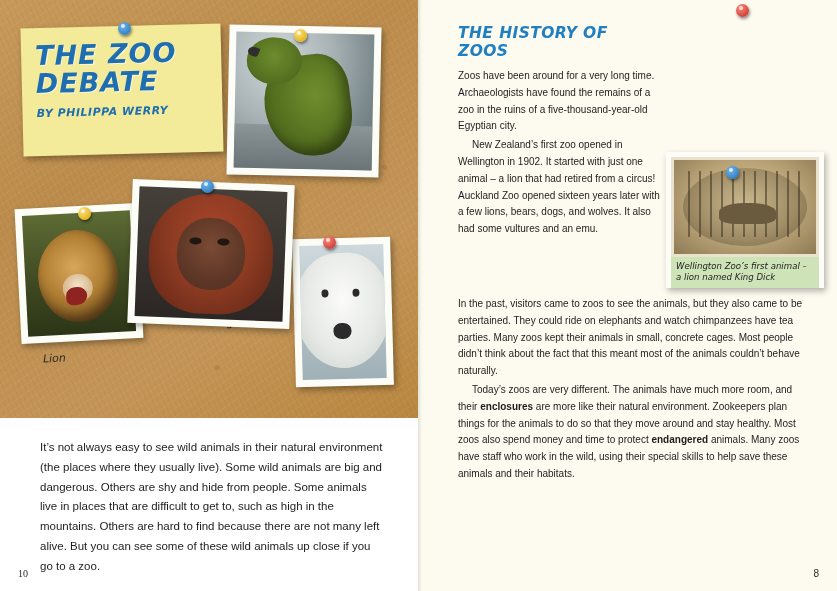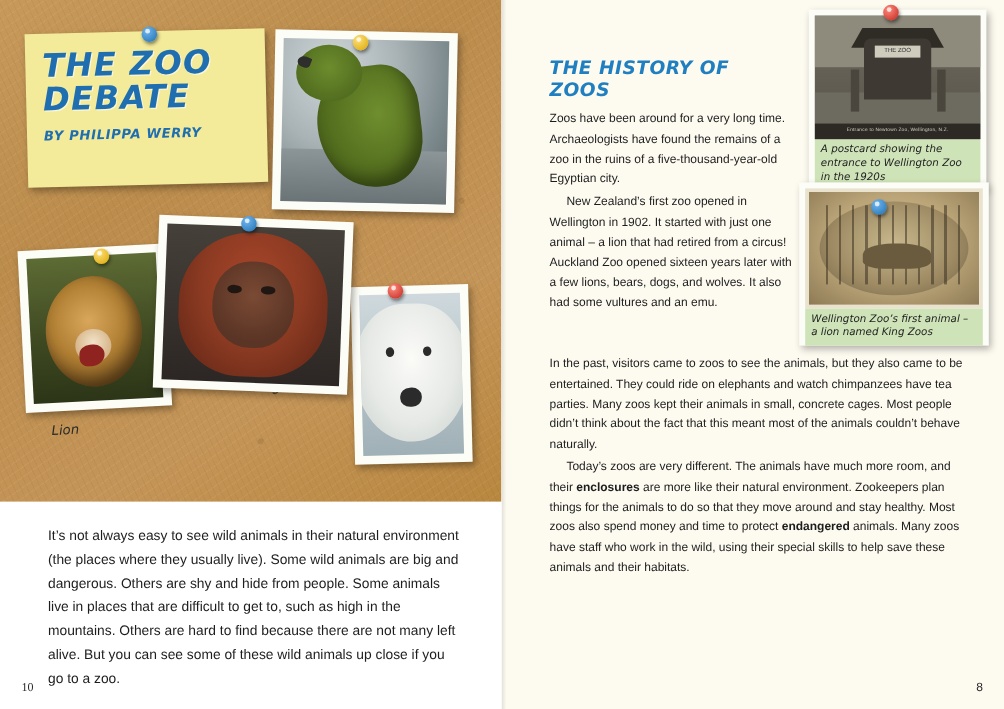--- a/index.html
+++ b/index.html
@@ -277,21 +277,21 @@
     background: #fdfaf0;
     overflow: hidden;
   }
   .gutter {
     position:absolute; left:0; top:0;
     width: 4px; height: 591px;
     background: linear-gradient(90deg, rgba(0,0,0,.10), rgba(0,0,0,0));
   }
   .col-text {
     position: absolute;
-    left: 40px; top: 48px;
+    left: 40px; top: 24px;
     width: 205px;
   }
   h2.sec {
     font-family: "DejaVu Sans", sans-serif;
     font-weight: bold;
     font-style: italic;
     color: #1f7fc0;
     font-size: 15.5px;
     margin: 0 0 8px 0;
     letter-spacing: .4px;
@@ -480,42 +480,29 @@
 
   <div class="page-right">
     <div class="gutter"></div>
 
     <div class="col-text">
       <h2 class="sec">THE HISTORY OF ZOOS</h2>
       <p class="body">Zoos have been around for a very long time. Archaeologists have found the remains of a zoo in the ruins of a five-thousand-year-old Egyptian city.</p>
       <p class="body indent">New Zealand’s first zoo opened in Wellington in 1902. It started with just one animal – a lion that had retired from a circus! Auckland Zoo opened sixteen years later with a few lions, bears, dogs, and wolves. It also had some vultures and an emu.</p>
     </div>
 
-    <div class="photo-card-r postcard">
-      <div class="img">
-        <div class="pc-sky"></div>
-        <div class="pc-ground"></div>
-        <div class="pc-roof"></div>
-        <div class="pc-gate"></div>
-        <div class="pc-sign">THE ZOO</div>
-        <div class="pc-col" style="left:22%;"></div>
-        <div class="pc-col" style="left:74%;"></div>
-        <div class="pc-band">Entrance to Newtown Zoo, Wellington, N.Z.</div>
-      </div>
-      <div class="cap-box">A postcard showing the entrance to Wellington Zoo in the 1920s</div>
-    </div>
     <div class="pin fig-pin" style="left:318px; top:4px; background:radial-gradient(circle at 35% 30%, #ff8a7a, #bf2420);"></div>
 
     <div class="photo-card-r lionphoto">
       <div class="img">
         <div class="lp-oval"></div>
         <div class="lp-bars"></div>
         <div class="lp-lion"></div>
       </div>
-      <div class="cap-box">Wellington Zoo’s first animal – a lion named King Zoos</div>
+      <div class="cap-box">Wellington Zoo’s first animal – a lion named King Dick</div>
     </div>
     <div class="pin fig-pin" style="left:308px; top:166px; background:radial-gradient(circle at 35% 30%, #6fb5ee, #1f6fb0);"></div>
 
     <div class="wide-text">
       <p class="body">In the past, visitors came to zoos to see the animals, but they also came to be entertained. They could ride on elephants and watch chimpanzees have tea parties. Many zoos kept their animals in small, concrete cages. Most people didn’t think about the fact that this meant most of the animals couldn’t behave naturally.</p>
       <p class="body indent"><span>Today’s zoos are very different. The animals have much more room, and their </span><span class="bold-term">enclosures</span><span> are more like their natural environment. Zookeepers plan things for the animals to do so that they move around and stay healthy. Most zoos also spend money and time to protect </span><span class="bold-term">endangered</span><span> animals. Many zoos have staff who work in the wild, using their special skills to help save these animals and their habitats.</span></p>
     </div>
 
     <div class="page-num right">8</div>
   </div>

